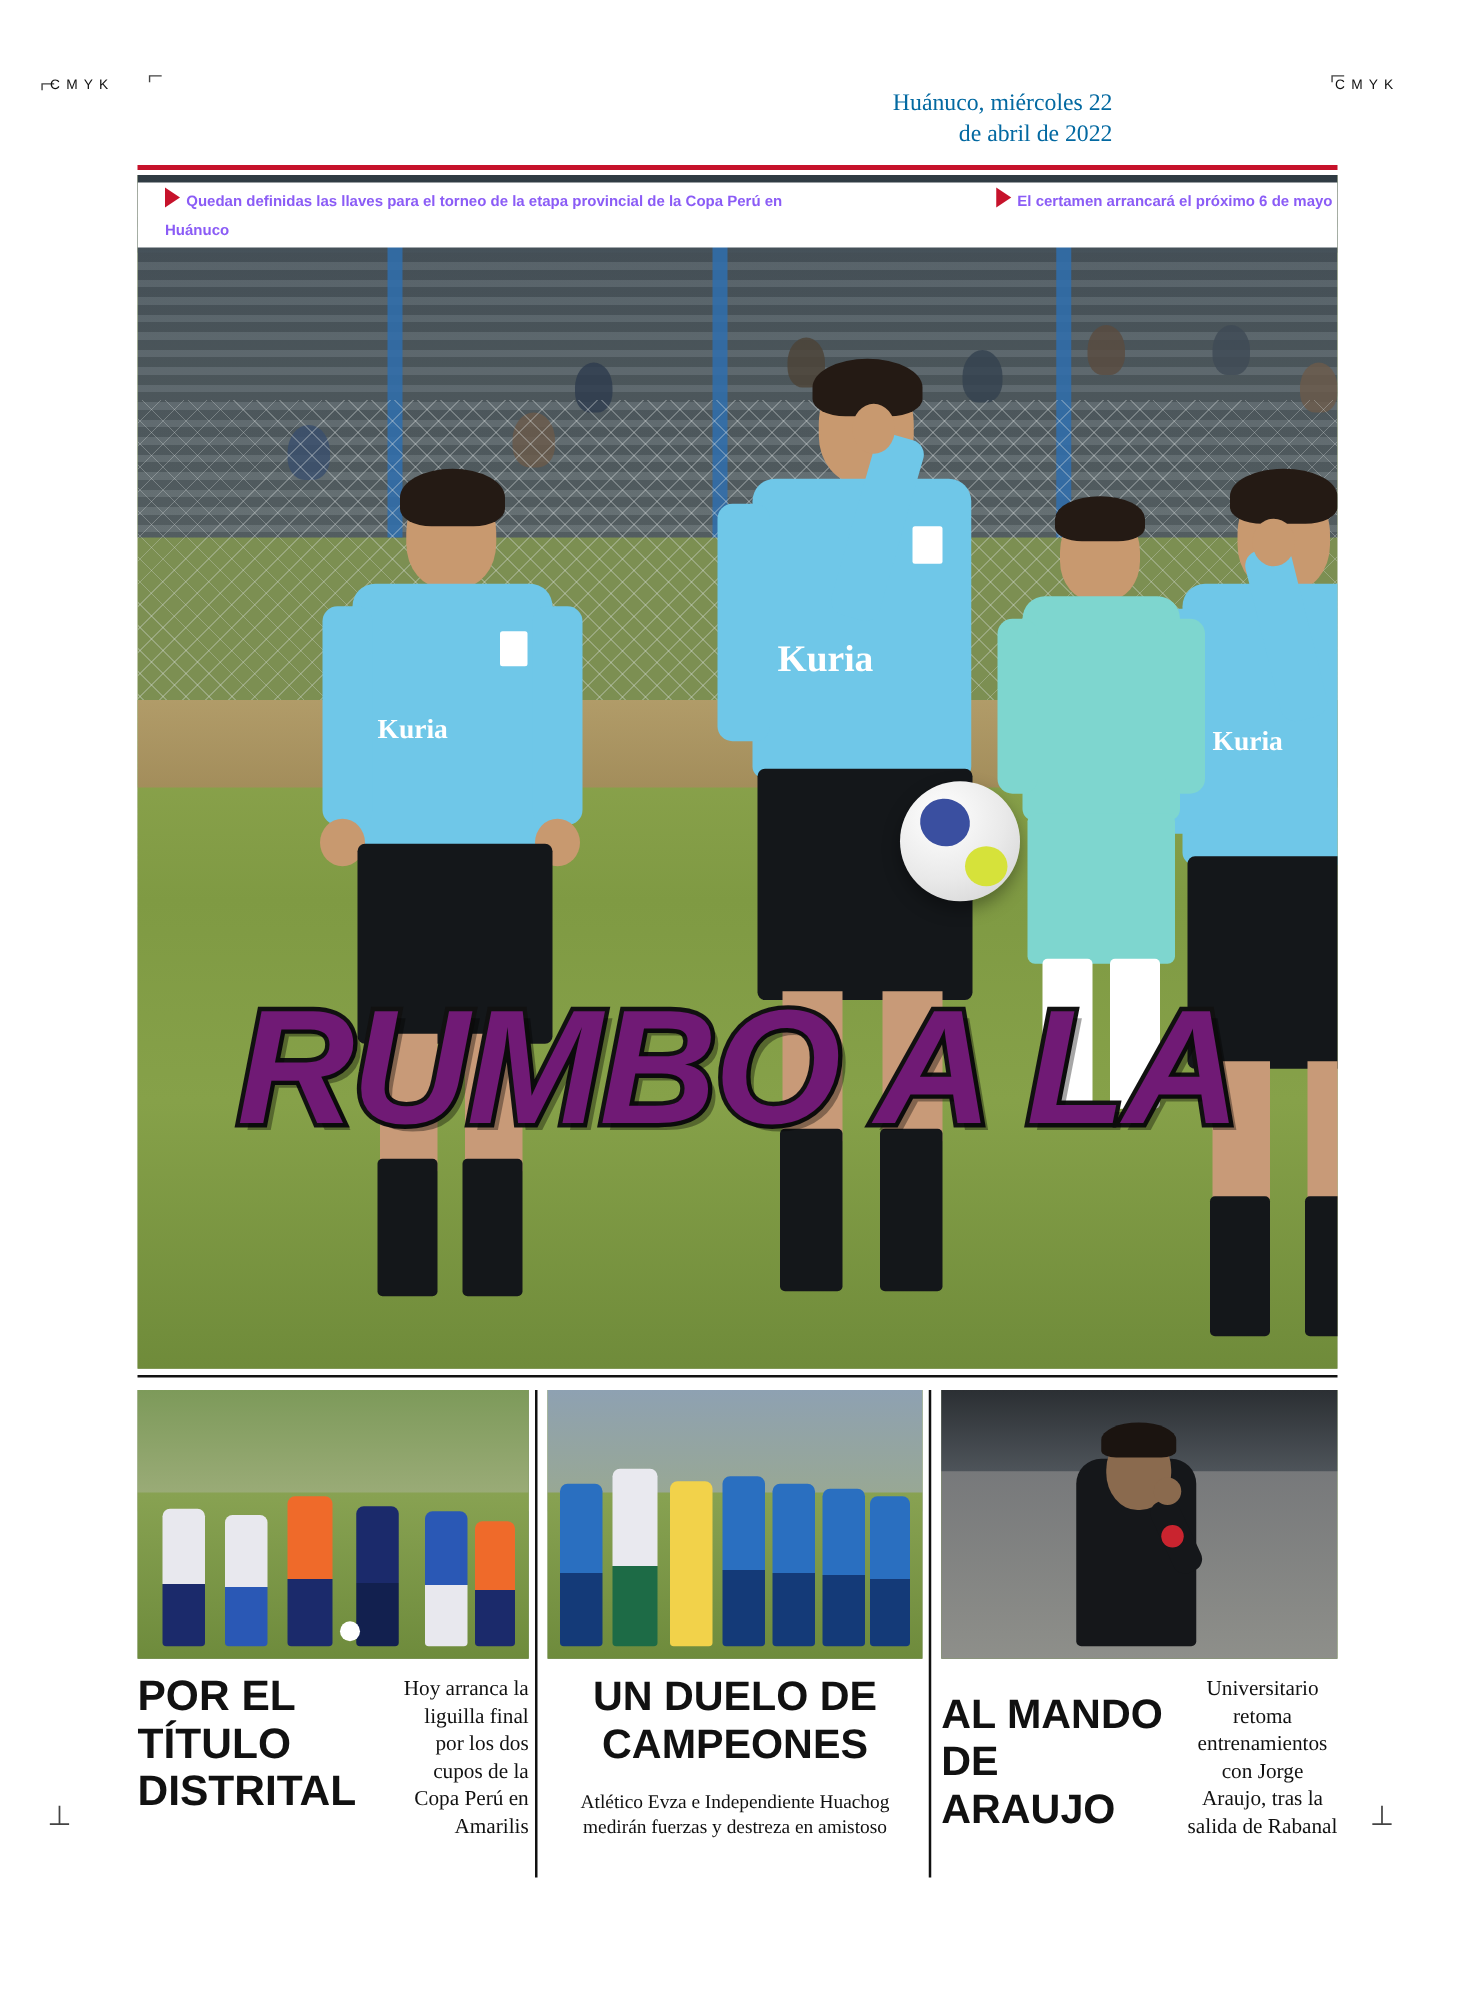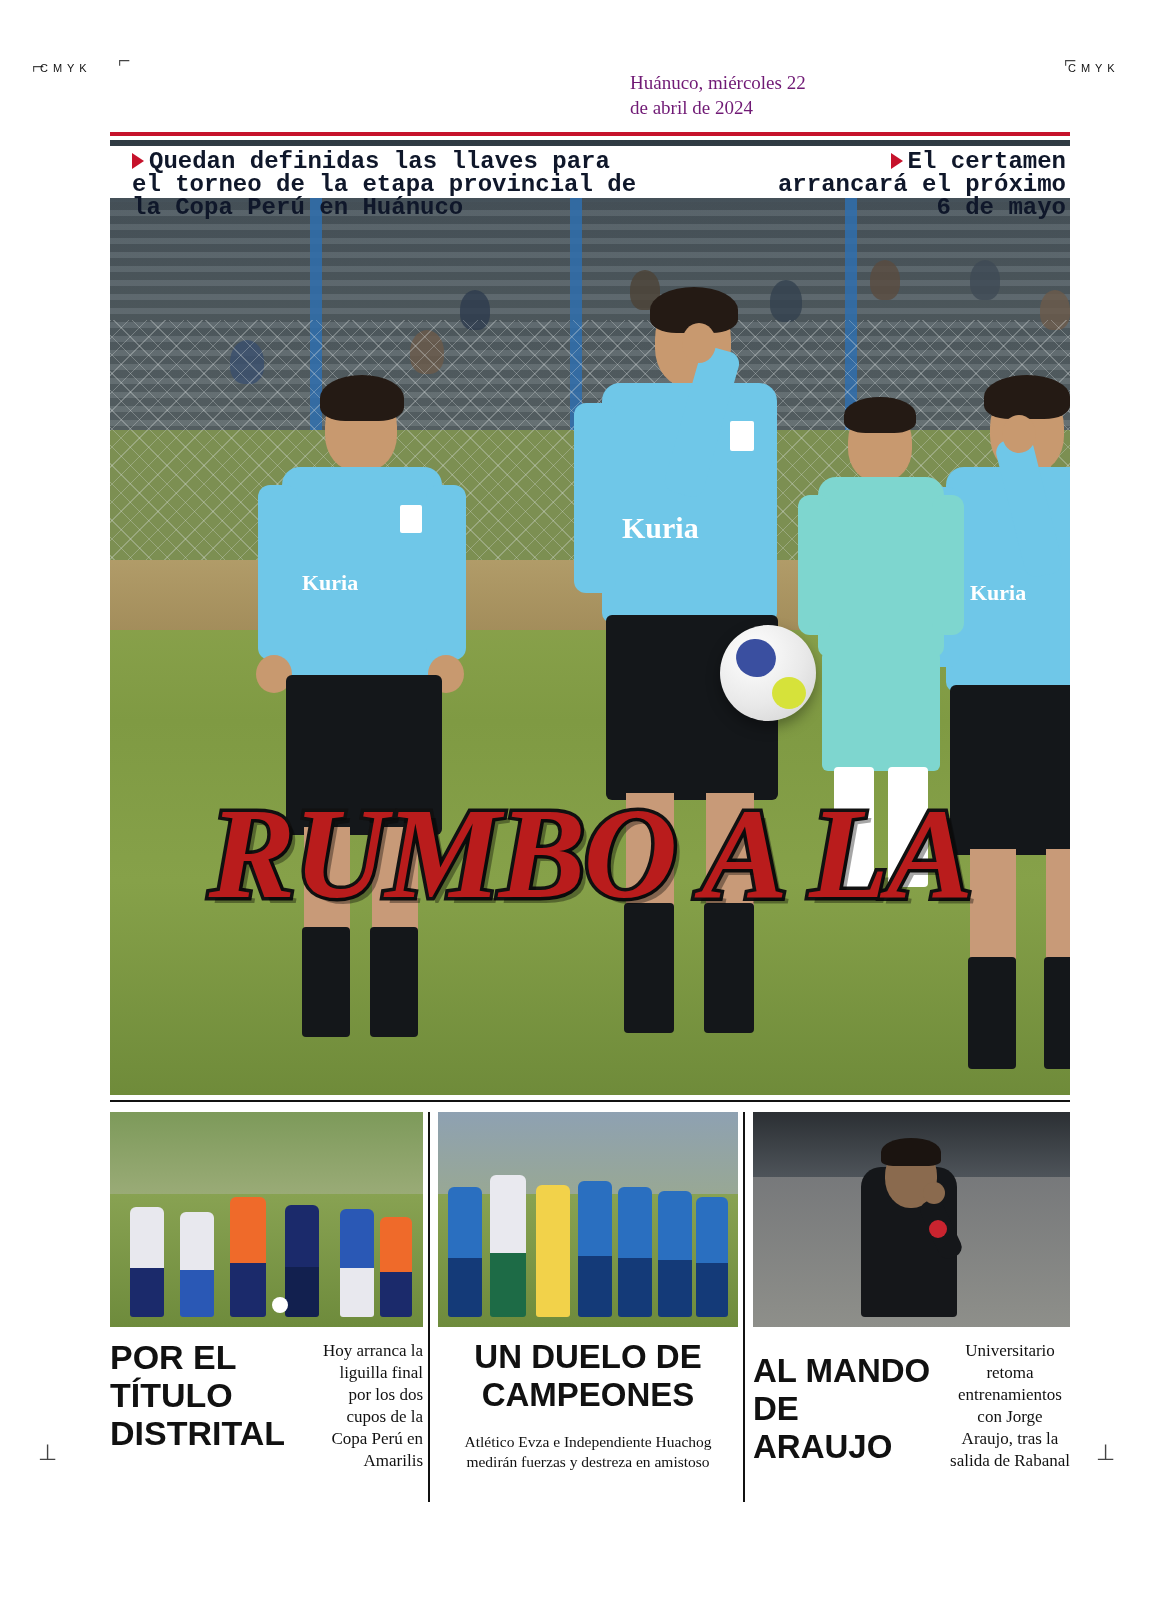--- a/index.html
+++ b/index.html
@@ -6,34 +6,34 @@
   body{width:1176px;height:1600px;font-family:"Liberation Sans",sans-serif;position:relative;overflow:hidden;}
   .page{position:absolute;left:0;top:0;width:1176px;height:1600px;background:#fff;}
 
   
   .reg{position:absolute;font-size:11px;color:#888;font-family:"Liberation Sans",sans-serif;letter-spacing:1px;}
   .crop{position:absolute;color:#444;font-size:22px;line-height:22px;font-family:"Liberation Serif",serif;}
 
   
   .masthead{position:absolute;left:110px;top:60px;width:960px;height:70px;}
   .section-title{position:absolute;left:0;top:8px;font-size:40px;font-weight:bold;color:#111;letter-spacing:-0.5px;font-family:"Liberation Sans",sans-serif;}
-  .dateblock{position:absolute;left:520px;top:10px;width:260px;text-align:left;font-family:"Liberation Serif",serif;font-size:19px;color:#701a75;line-height:25px;}
+  .dateblock{position:absolute;left:520px;top:10px;width:260px;text-align:right;font-family:"Liberation Serif",serif;font-size:19px;color:#0369a1;line-height:25px;}
   .logo{position:absolute;right:0;top:0px;width:230px;height:64px;}
   .logo-tu{position:absolute;left:18px;top:8px;font-size:50px;font-weight:bold;color:#ffffff;font-family:"Liberation Sans",sans-serif;letter-spacing:-2px;z-index:3;}
   .logo-diario{position:absolute;left:98px;top:8px;font-size:50px;font-weight:bold;color:#c6122b;font-family:"Liberation Sans",sans-serif;letter-spacing:-2px;z-index:3;}
   .logo-blob{position:absolute;left:6px;top:2px;width:100px;height:60px;background:#1a6fd4;border-radius:50% 45% 48% 52%/52% 50% 50% 48%;z-index:1;}
   .logo-dots{position:absolute;left:2px;top:-4px;width:120px;height:34px;z-index:2;}
   .logo-dots i{position:absolute;display:block;background:#1a6fd4;border-radius:50%;}
 
   .rule{position:absolute;left:110px;width:960px;background:#c6122b;}
   .rule-top{top:132px;height:4px;}
 
   
   .kickers{position:absolute;left:110px;top:146px;width:960px;height:52px;background:#ffffff;}
-  .kicker{position:absolute;font-family:Liberation Mono, monospace;font-weight:bold;font-size:24px;line-height:23px;color:#0f172a;}
+  .kicker{position:absolute;font-family:Liberation Sans, sans-serif;font-weight:bold;font-size:12px;line-height:23px;color:#8b5cf6;}
   .kicker.left{left:22px;top:4px;width:520px;}
   .kicker.right{right:4px;top:4px;width:300px;text-align:right;}
   .tri{display:inline-block;width:0;height:0;border-left:12px solid #c6122b;border-top:8px solid transparent;border-bottom:8px solid transparent;margin-right:5px;vertical-align:-1px;}
 
   
   .hero{position:absolute;left:110px;top:140px;width:960px;height:955px;overflow:hidden;background:#7c8f52;}
   .stands{position:absolute;left:0;top:0;width:100%;height:290px;background:
      repeating-linear-gradient(180deg, rgba(255,255,255,.07) 0 6px, rgba(0,0,0,.09) 6px 14px),
      linear-gradient(#47535c,#5b6669);}
   .roof{position:absolute;left:0;top:0;width:100%;height:62px;background:linear-gradient(#2f3a42,#46525a);}
@@ -58,23 +58,23 @@
   .logo-k{position:absolute;color:#fff;font-size:22px;font-weight:bold;font-family:"Liberation Serif",serif;}
 
   .ball{position:absolute;left:600px;top:440px;width:96px;height:96px;border-radius:50%;
         background:radial-gradient(circle at 35% 30%, #ffffff, #e9e9e9 55%, #cfcfcf 100%);
         box-shadow:0 6px 14px rgba(0,0,0,.35);}
   .ball:after{content:"";position:absolute;left:16px;top:14px;width:40px;height:38px;border-radius:50%;background:#3a4fa0;transform:rotate(18deg);}
   .ball:before{content:"";position:absolute;right:10px;bottom:12px;width:34px;height:32px;border-radius:50%;background:#d6e23a;}
 
   
   .headline{position:absolute;left:110px;width:960px;text-align:center;font-family:"Liberation Sans",sans-serif;font-weight:bold;font-style:italic;letter-spacing:-2px;}
-  .hl1{top:795px;font-size:130px;line-height:116px;color:#b91c1c;
+  .hl1{top:795px;font-size:130px;line-height:116px;color:#701a75;
        -webkit-text-stroke:7px #111; paint-order:stroke fill;
-       text-shadow:6px 6px 0 rgba(0,0,0,.35);font-family:Liberation Serif, serif;}
+       text-shadow:6px 6px 0 rgba(0,0,0,.35);}
   .hl2{top:915px;font-size:130px;line-height:116px;color:#ffffff;
        -webkit-text-stroke:7px #111; paint-order:stroke fill;
        text-shadow:6px 6px 0 rgba(0,0,0,.35);}
 
   .rule-mid{position:absolute;left:110px;top:1100px;width:960px;height:2px;background:#111;}
 
   
   .cols{position:absolute;left:110px;top:1112px;width:960px;height:400px;}
   .col{position:absolute;top:0;height:400px;}
   .col1{left:0;width:313px;}
@@ -109,21 +109,21 @@
   <div class="crop" style="left:118px;top:50px;">⌐</div>
   <div class="crop" style="left:1064px;top:50px;">⌐</div>
   <div class="crop" style="left:38px;top:1442px;">⊥</div>
   <div class="crop" style="left:1096px;top:1442px;">⊥</div>
   <div class="reg" style="left:40px;top:62px;color:#111;">C M Y K</div>
   <div class="reg" style="left:1068px;top:62px;color:#111;">C M Y K</div>
 
   <div class="masthead">
     <div class="dateblock">
       <div>Huánuco, miércoles 22</div>
-      <div>de abril de 2024</div>
+      <div>de abril de 2022</div>
     </div>
   </div>
   <div class="rule rule-top"></div>
 
   <div class="hero">
     <div class="stands"></div>
     <div class="roof"></div>
     <div class="post" style="left:200px;"></div>
     <div class="post" style="left:460px;"></div>
     <div class="post" style="left:735px;"></div>

